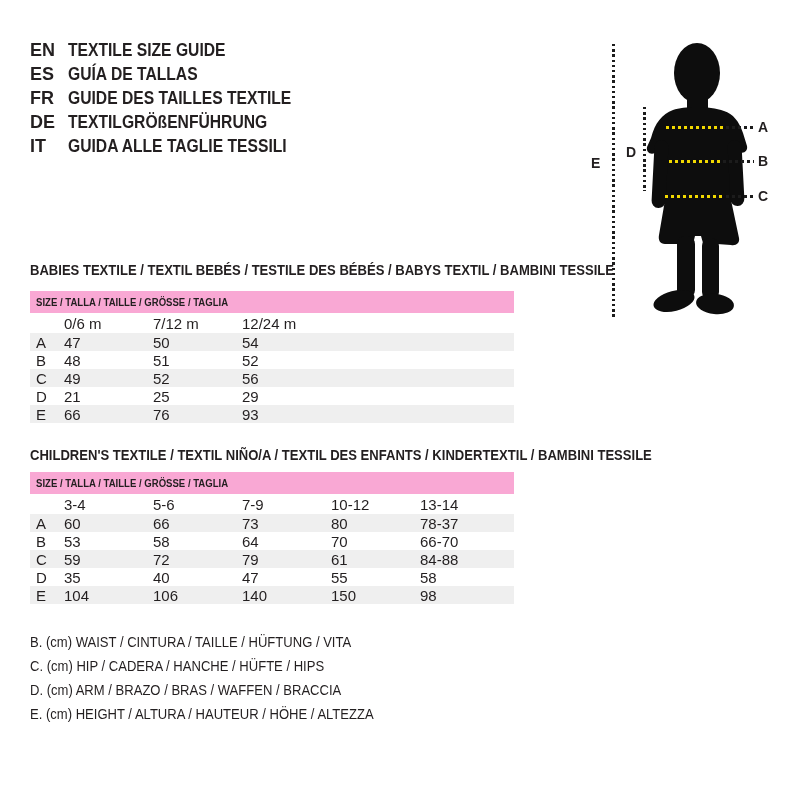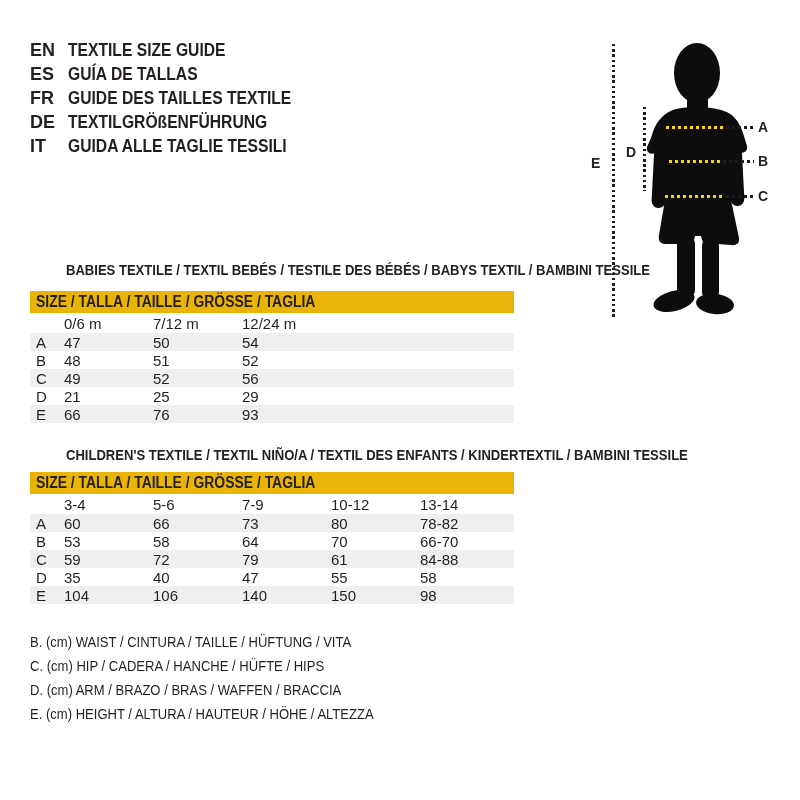--- a/index.html
+++ b/index.html
@@ -12,25 +12,25 @@
   .langs{left:30px;top:38px;}
   .lang-row{display:grid;grid-template-columns:38px auto;height:24px;line-height:24px;font-size:18px;font-weight:700;}
 
   
   .vdots{width:2.5px;background:repeating-linear-gradient(180deg,#1c1c1c 0 2.5px,transparent 2.5px 5.2px);}
   .hdots-y{height:3px;background:repeating-linear-gradient(90deg,#f2d900 0 3px,transparent 3px 6px);}
   .hdots-b{height:3px;background:repeating-linear-gradient(90deg,#1c1c1c 0 3px,transparent 3px 6px);}
   .mlabel{font-size:14px;font-weight:700;line-height:14px;}
 
   
-  .sec-title{font-size:15px;font-weight:700;line-height:16px;margin-left:36px;}
+  .sec-title{font-size:15px;font-weight:700;line-height:16px;}
 
   
   .tbl{width:484px;}
-  .tbl-bar{height:22px;line-height:22px;background:#eab308;padding-left:6px;font-size:16px;font-weight:700;}
+  .tbl-bar{height:22px;line-height:22px;background:#f9a8d4;padding-left:6px;font-size:11px;font-weight:700;}
   .tbl-cols,.trow{display:grid;align-items:center;}
   .b-grid{grid-template-columns:34px 89px 89px 89px;}
   .c-grid{grid-template-columns:34px 89px 89px 89px 89px 89px;}
   .tbl-cols{height:20px;font-size:15px;}
   .trow{height:18px;font-size:15px;}
   .trow.alt{background:#efefef;}
   .tl{padding-left:6px;text-align:left;}
   .tc{}
 
   
@@ -156,21 +156,21 @@
       <span class="tc">7-9</span>
       <span class="tc">10-12</span>
       <span class="tc">13-14</span>
     </div>
     <div class="trow alt c-grid">
       <span class="tl">A</span>
       <span class="tc">60</span>
       <span class="tc">66</span>
       <span class="tc">73</span>
       <span class="tc">80</span>
-      <span class="tc">78-82</span>
+      <span class="tc">78-37</span>
     </div>
     <div class="trow c-grid">
       <span class="tl">B</span>
       <span class="tc">53</span>
       <span class="tc">58</span>
       <span class="tc">64</span>
       <span class="tc">70</span>
       <span class="tc">66-70</span>
     </div>
     <div class="trow alt c-grid">

